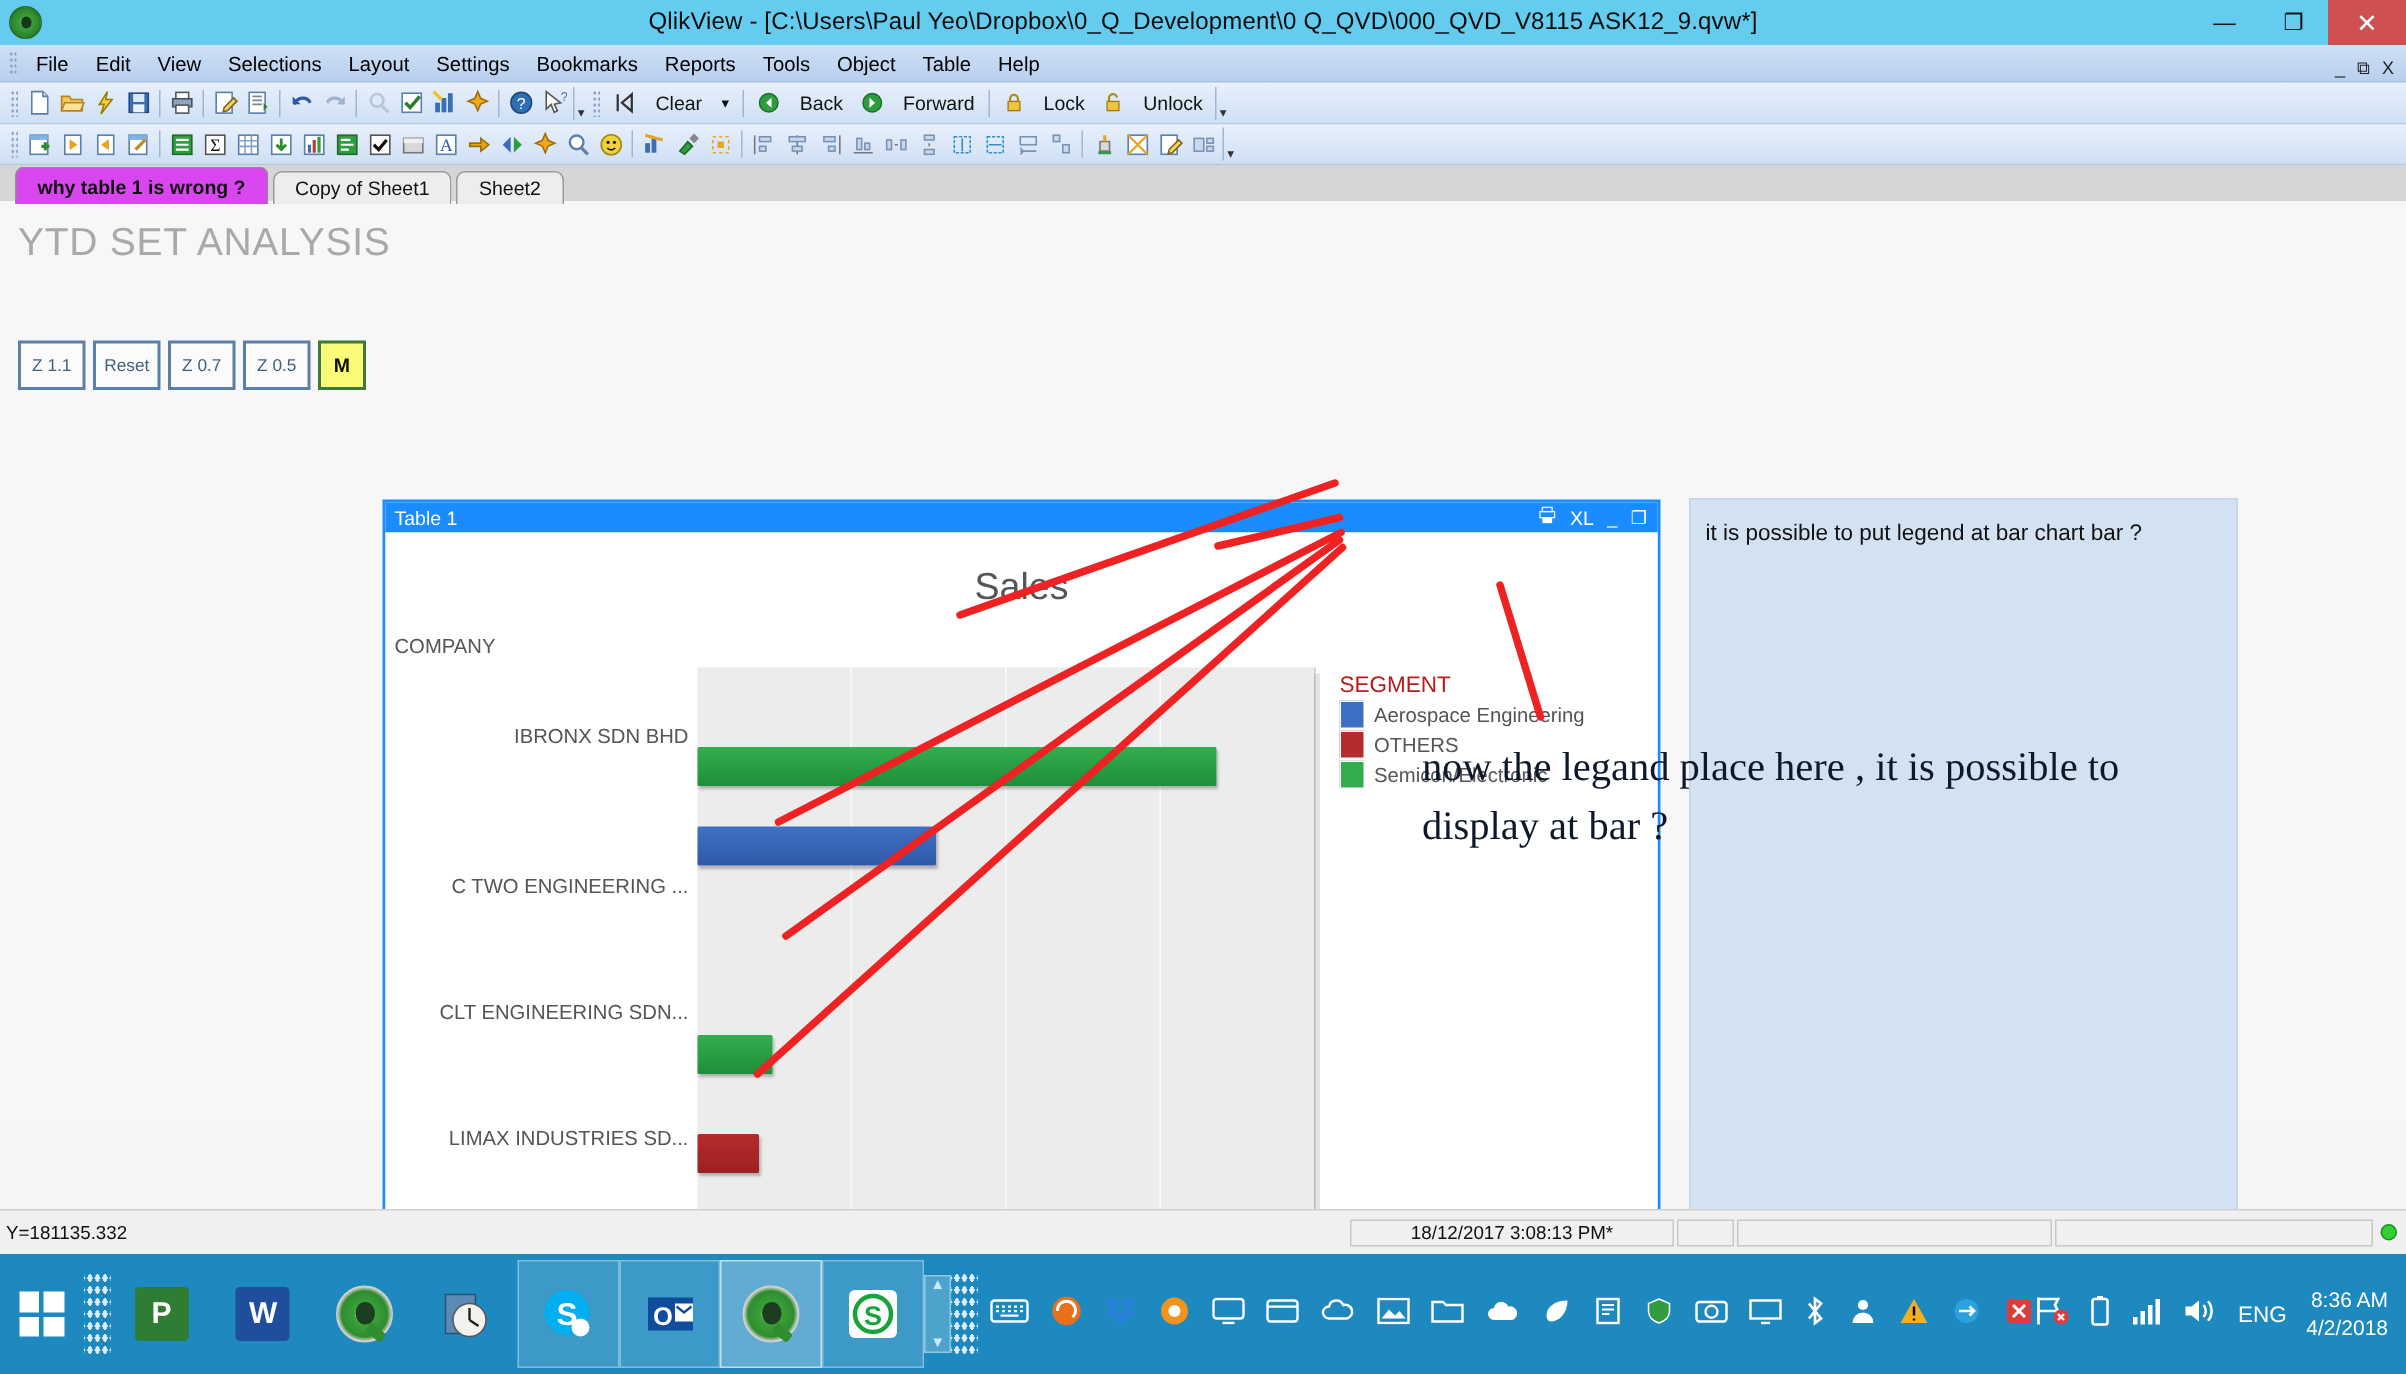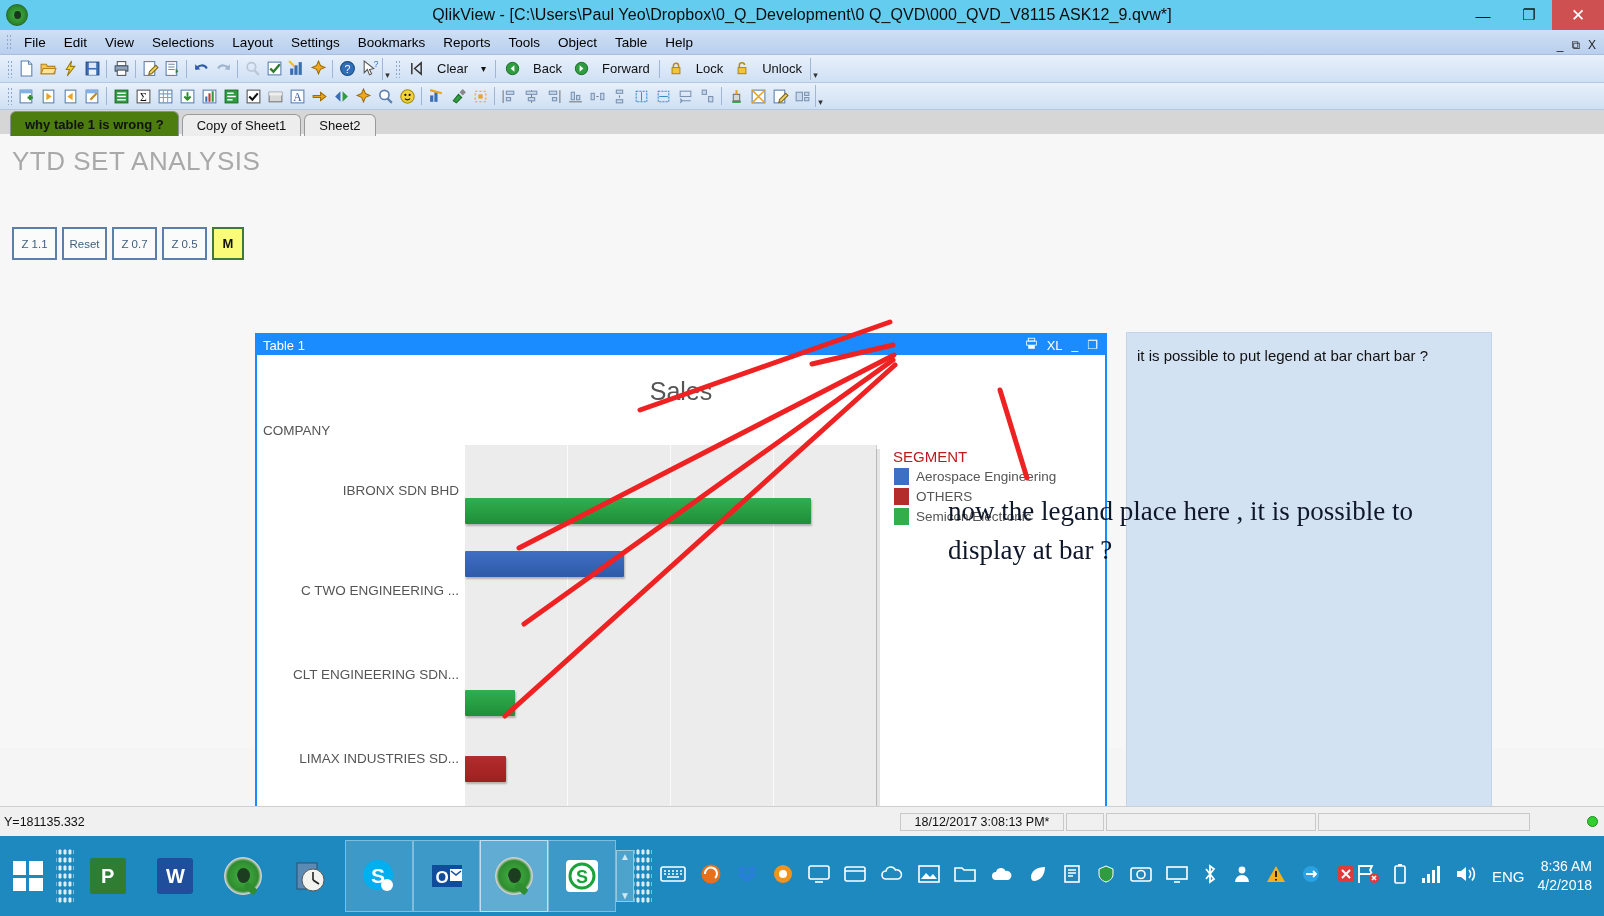--- a/index.html
+++ b/index.html
@@ -58,21 +58,21 @@
             font-size:9px;color:#333;border-left:1px solid #9fb6d6;margin-left:2px;}
   .tbtn-txt{display:flex;align-items:center;gap:13px;padding:0 6px;height:22px;font-size:13px;color:#111;}
   
   .tabstrip{height:26px;background:#d6d6d6;display:flex;align-items:flex-end;padding-left:10px;position:relative;}
   .tabstrip:after{content:"";position:absolute;left:0;right:0;bottom:0;height:2px;background:#f7f7f7;}
   .tab{
     height:22px;padding:0 14px;display:flex;align-items:center;font-size:13px;
     background:#ededed;border:1px solid #9a9a9a;border-bottom:none;
     border-radius:6px 6px 0 0;margin-right:3px;color:#111;position:relative;z-index:1;
   }
-  .tab.active{background:#4d7c0f;font-weight:bold;height:25px;z-index:3;border-color:#8f8f8f;}
+  .tab.active{background:#d946ef;font-weight:bold;height:25px;z-index:3;border-color:#8f8f8f;}
   
   .workspace{position:relative;height:612px;background:#f7f7f7;}
   .page-title{
     position:absolute;left:12px;top:10px;font-size:26px;color:#a9a9a9;letter-spacing:.5px;
   }
   
   .btn-initial{
     position:absolute;left:12px;top:48px;width:232px;height:38px;
     background:#fb8b3e;border:1px solid #c25e19;
     display:flex;align-items:center;justify-content:center;
@@ -695,21 +695,21 @@
   </g>
 </svg>
 
 <div class="annot-text">
   <div>now the legand place here , it is possible to</div>
   <div>display at bar ?</div>
 </div>
 
 <div class="statusbar">
   <div class="sb-left" style="width:900px">Y=181135.332</div>
-  <div class="sb-cell" style="width:164px">18/12/2017 3:08:13 PM*</div>
+  <div class="sb-cell" style="width:216px">18/12/2017 3:08:13 PM*</div>
   <div class="sb-cell" style="width:38px"></div>
   <div class="sb-cell" style="width:210px"></div>
   <div class="sb-cell" style="width:212px"></div>
   <div class="sb-led" style="margin-left:auto"></div>
 </div>
 
 <div class="taskbar">
   <div class="tb-start">
     <span class="winlogo">
         <i></i>

